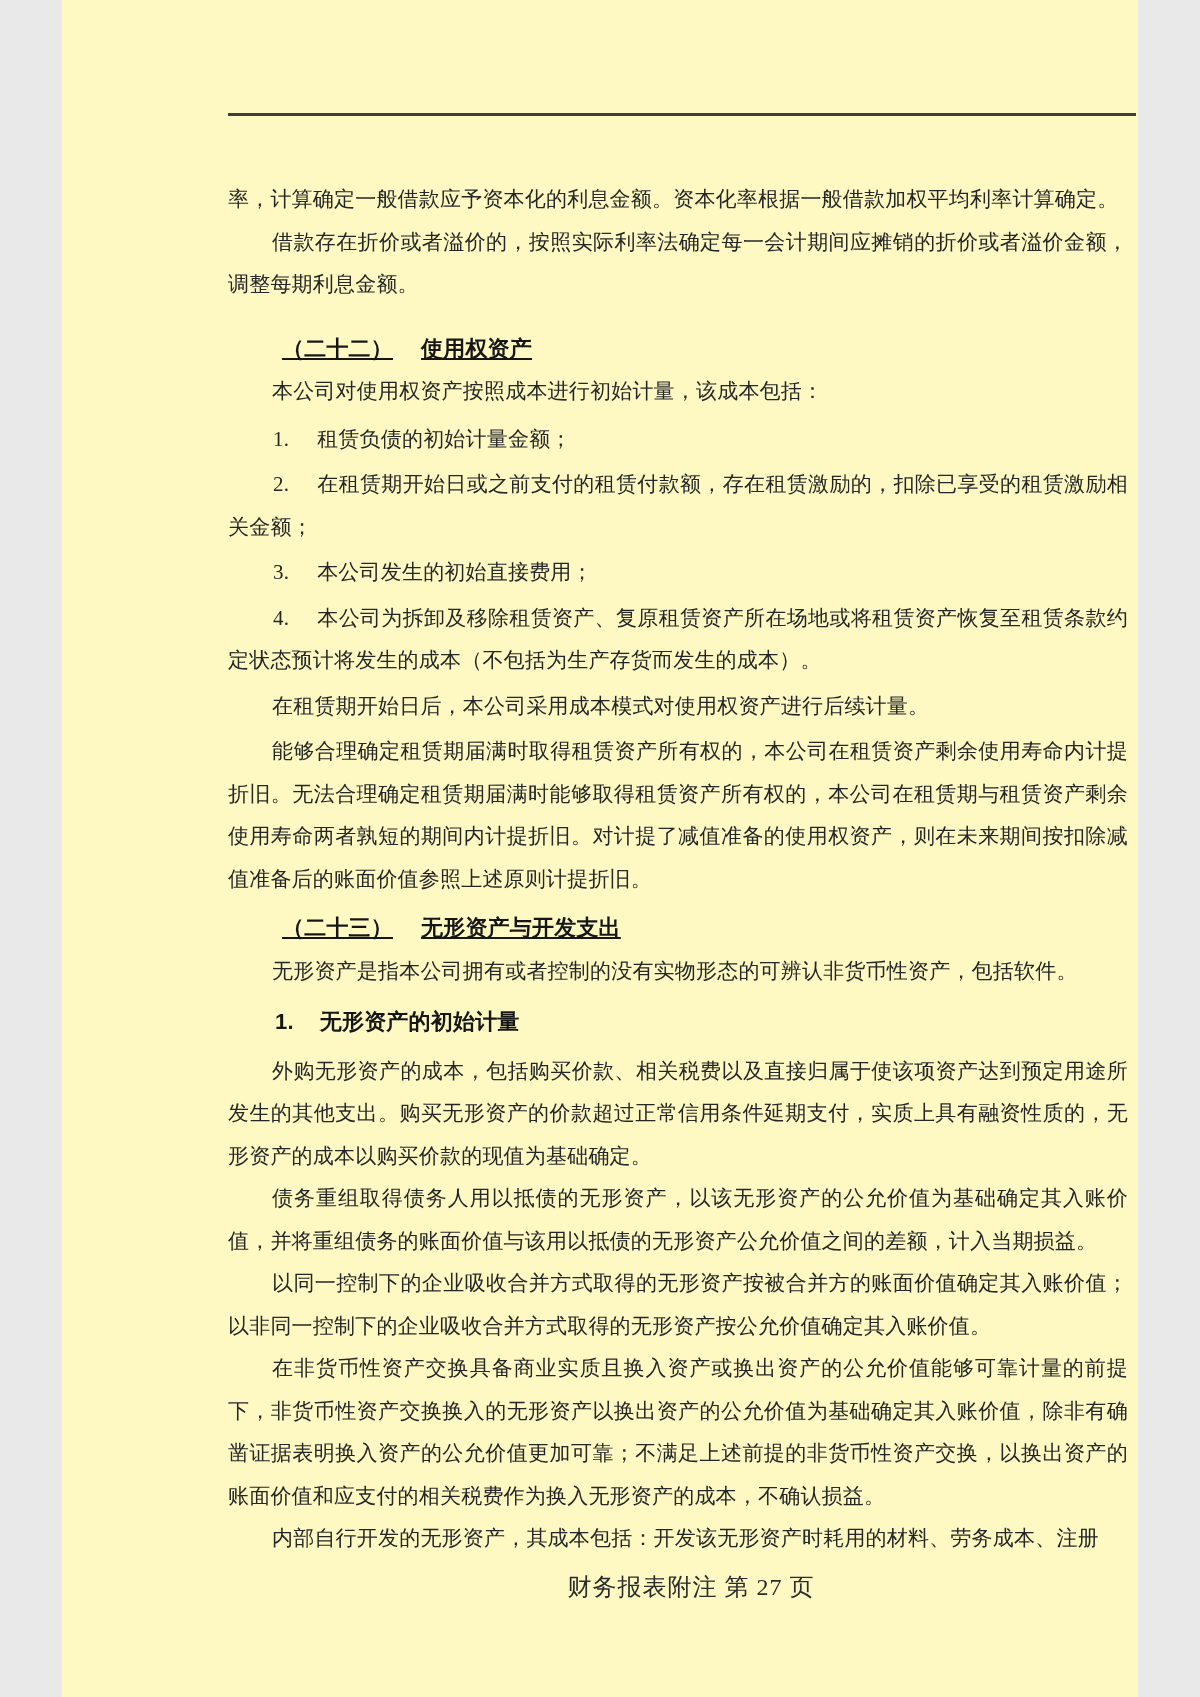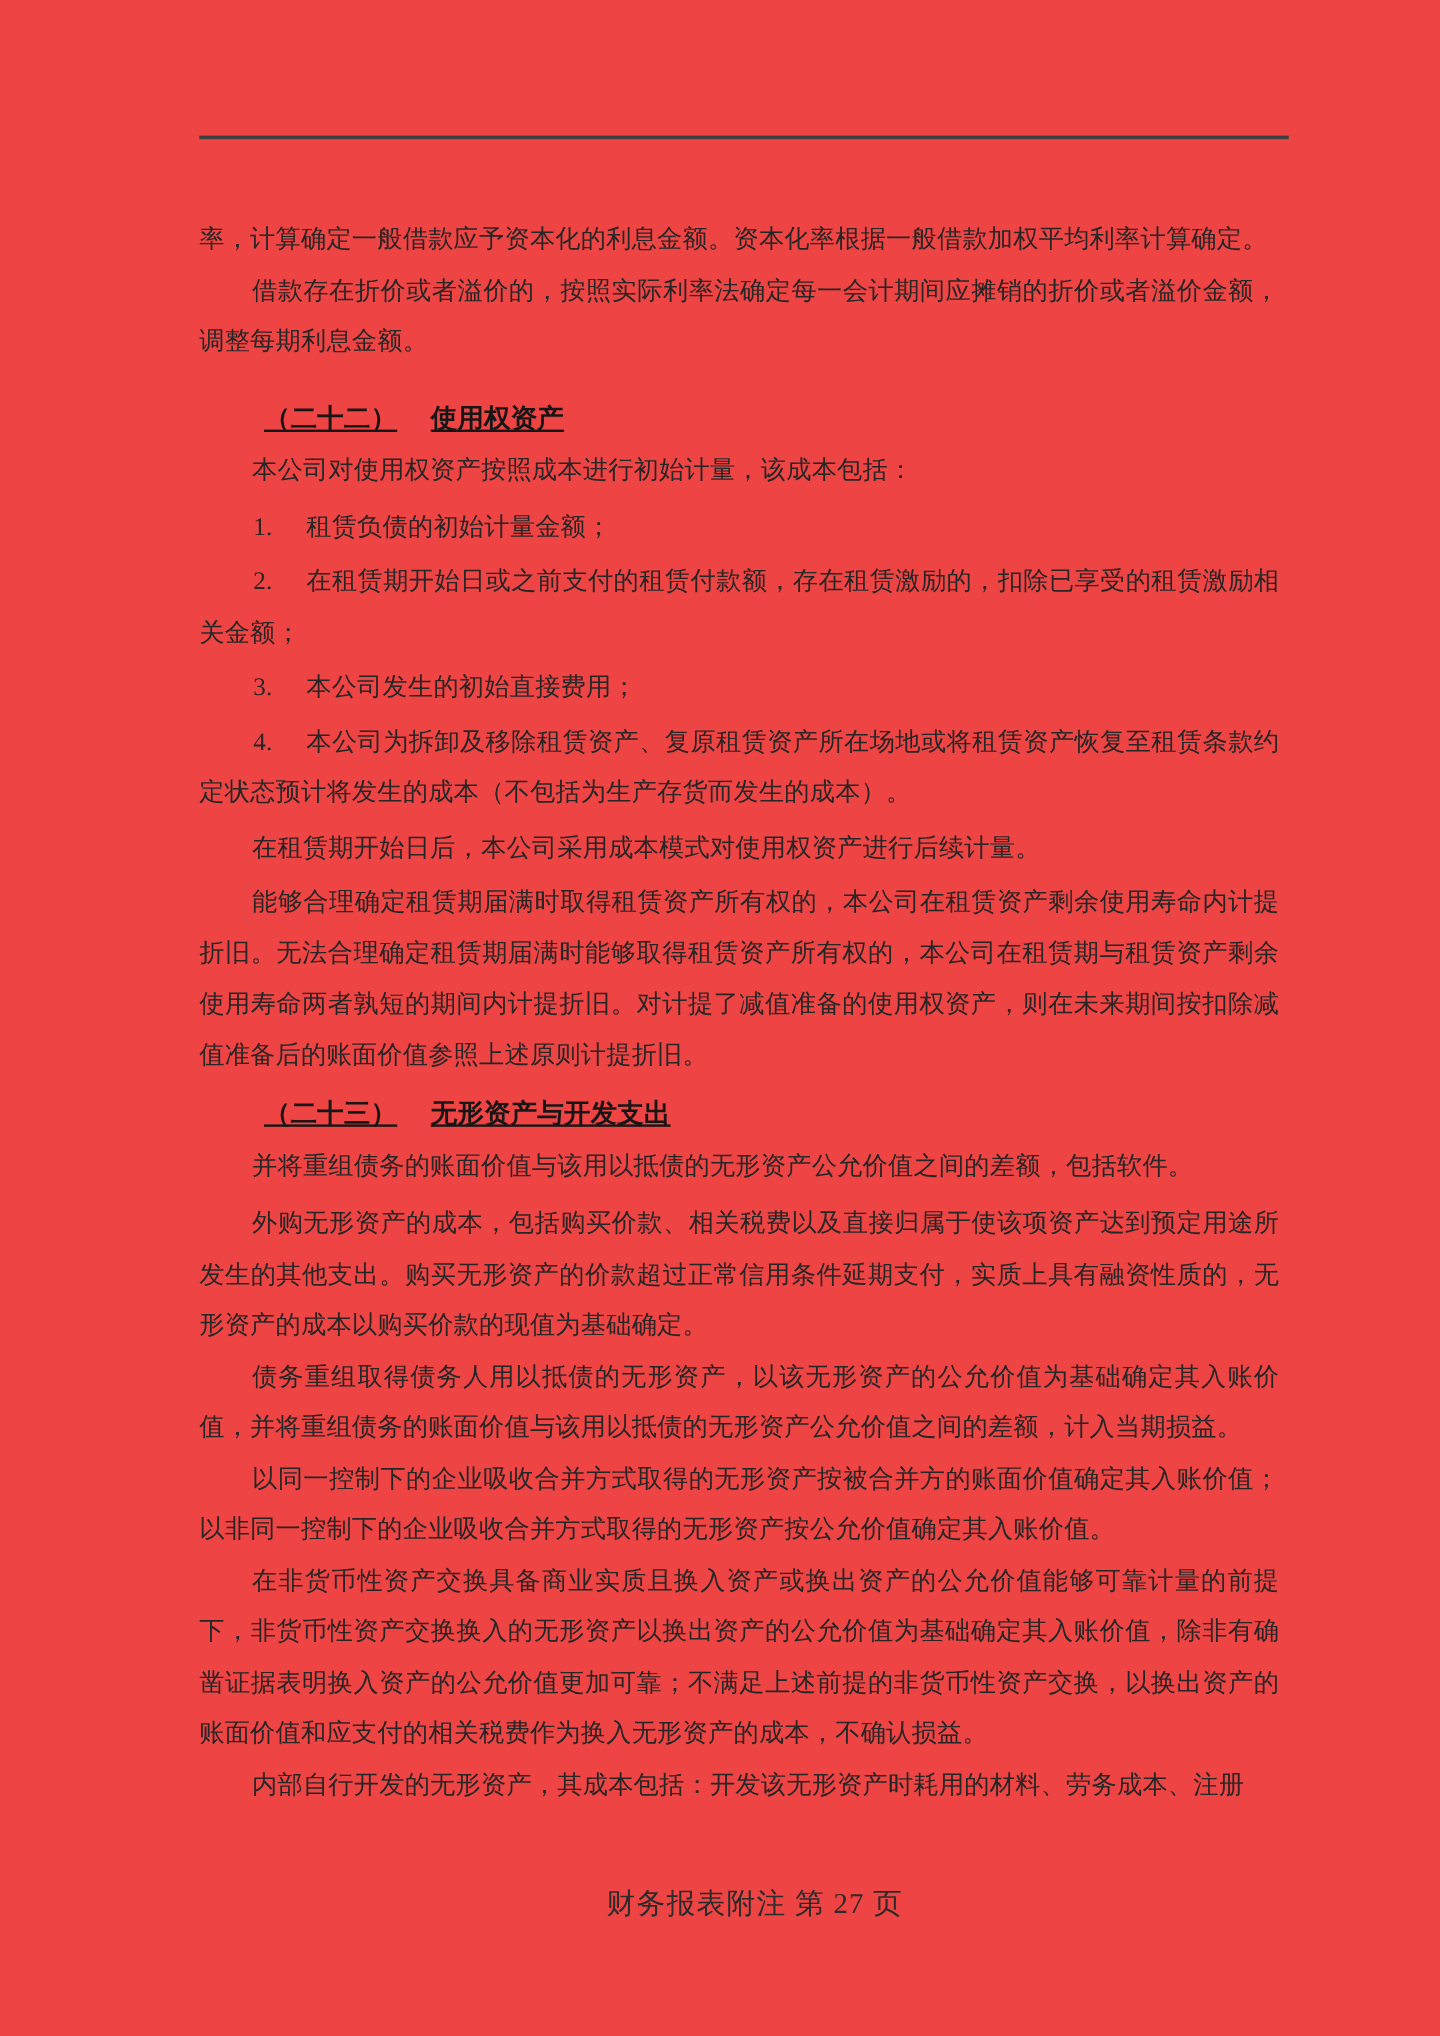--- a/index.html
+++ b/index.html
@@ -1,21 +1,21 @@
 <!DOCTYPE html>
 <html><head>
 <meta charset="utf-8">
 <style>
   html, body { margin: 0; padding: 0; background: #e9e9e9; }
   .page {
     position: relative;
-    width: 1200px;
+    width: 1076px;
     height: 1697px;
     margin: 0 auto;
-    background: #ef4444;
+    background: #fef9c3;
     overflow: hidden;
     font-family: "Liberation Serif", "DejaVu Serif", serif;
     color: #262626;
   }
   .header-rule {
     position: absolute;
     top: 113px;
     left: 166px;
     width: 908px;
     height: 3px;
@@ -101,22 +101,23 @@
     <p class="li mt3"><span class="linum">3.</span><span>本公司发生的初始直接费用；</span></p>
 
     <p class="li mt3"><span class="linum">4.</span><span>本公司为拆卸及移除租赁资产、复原租赁资产所在场地或将租赁资产恢复至租赁条款约定状态预计将发生的成本（不包括为生产存货而发生的成本）。</span></p>
 
     <p class="body mt3">在租赁期开始日后，本公司采用成本模式对使用权资产进行后续计量。</p>
 
     <p class="body mt3">能够合理确定租赁期届满时取得租赁资产所有权的，本公司在租赁资产剩余使用寿命内计提折旧。无法合理确定租赁期届满时能够取得租赁资产所有权的，本公司在租赁期与租赁资产剩余使用寿命两者孰短的期间内计提折旧。对计提了减值准备的使用权资产，则在未来期间按扣除减值准备后的账面价值参照上述原则计提折旧。</p>
 
     <p class="heading mt7"><span class="hnum">（二十三）</span><span>无形资产与开发支出</span></p>
 
-    <p class="body">并将重组债务的账面价值与该用以抵债的无形资产公允价值之间的差额，包括软件。</p>
+    <p class="body">无形资产是指本公司拥有或者控制的没有实物形态的可辨认非货币性资产，包括软件。</p>
 
+    <p class="subheading mt9"><span class="hnum">1.</span><span>无形资产的初始计量</span></p>
 
     <p class="body mt6">外购无形资产的成本，包括购买价款、相关税费以及直接归属于使该项资产达到预定用途所发生的其他支出。购买无形资产的价款超过正常信用条件延期支付，实质上具有融资性质的，无形资产的成本以购买价款的现值为基础确定。</p>
 
     <p class="body">债务重组取得债务人用以抵债的无形资产，以该无形资产的公允价值为基础确定其入账价值，并将重组债务的账面价值与该用以抵债的无形资产公允价值之间的差额，计入当期损益。</p>
 
     <p class="body">以同一控制下的企业吸收合并方式取得的无形资产按被合并方的账面价值确定其入账价值；以非同一控制下的企业吸收合并方式取得的无形资产按公允价值确定其入账价值。</p>
 
     <p class="body">在非货币性资产交换具备商业实质且换入资产或换出资产的公允价值能够可靠计量的前提下，非货币性资产交换换入的无形资产以换出资产的公允价值为基础确定其入账价值，除非有确凿证据表明换入资产的公允价值更加可靠；不满足上述前提的非货币性资产交换，以换出资产的账面价值和应支付的相关税费作为换入无形资产的成本，不确认损益。</p>
 
     <p class="body">内部自行开发的无形资产，其成本包括：开发该无形资产时耗用的材料、劳务成本、注册</p>

